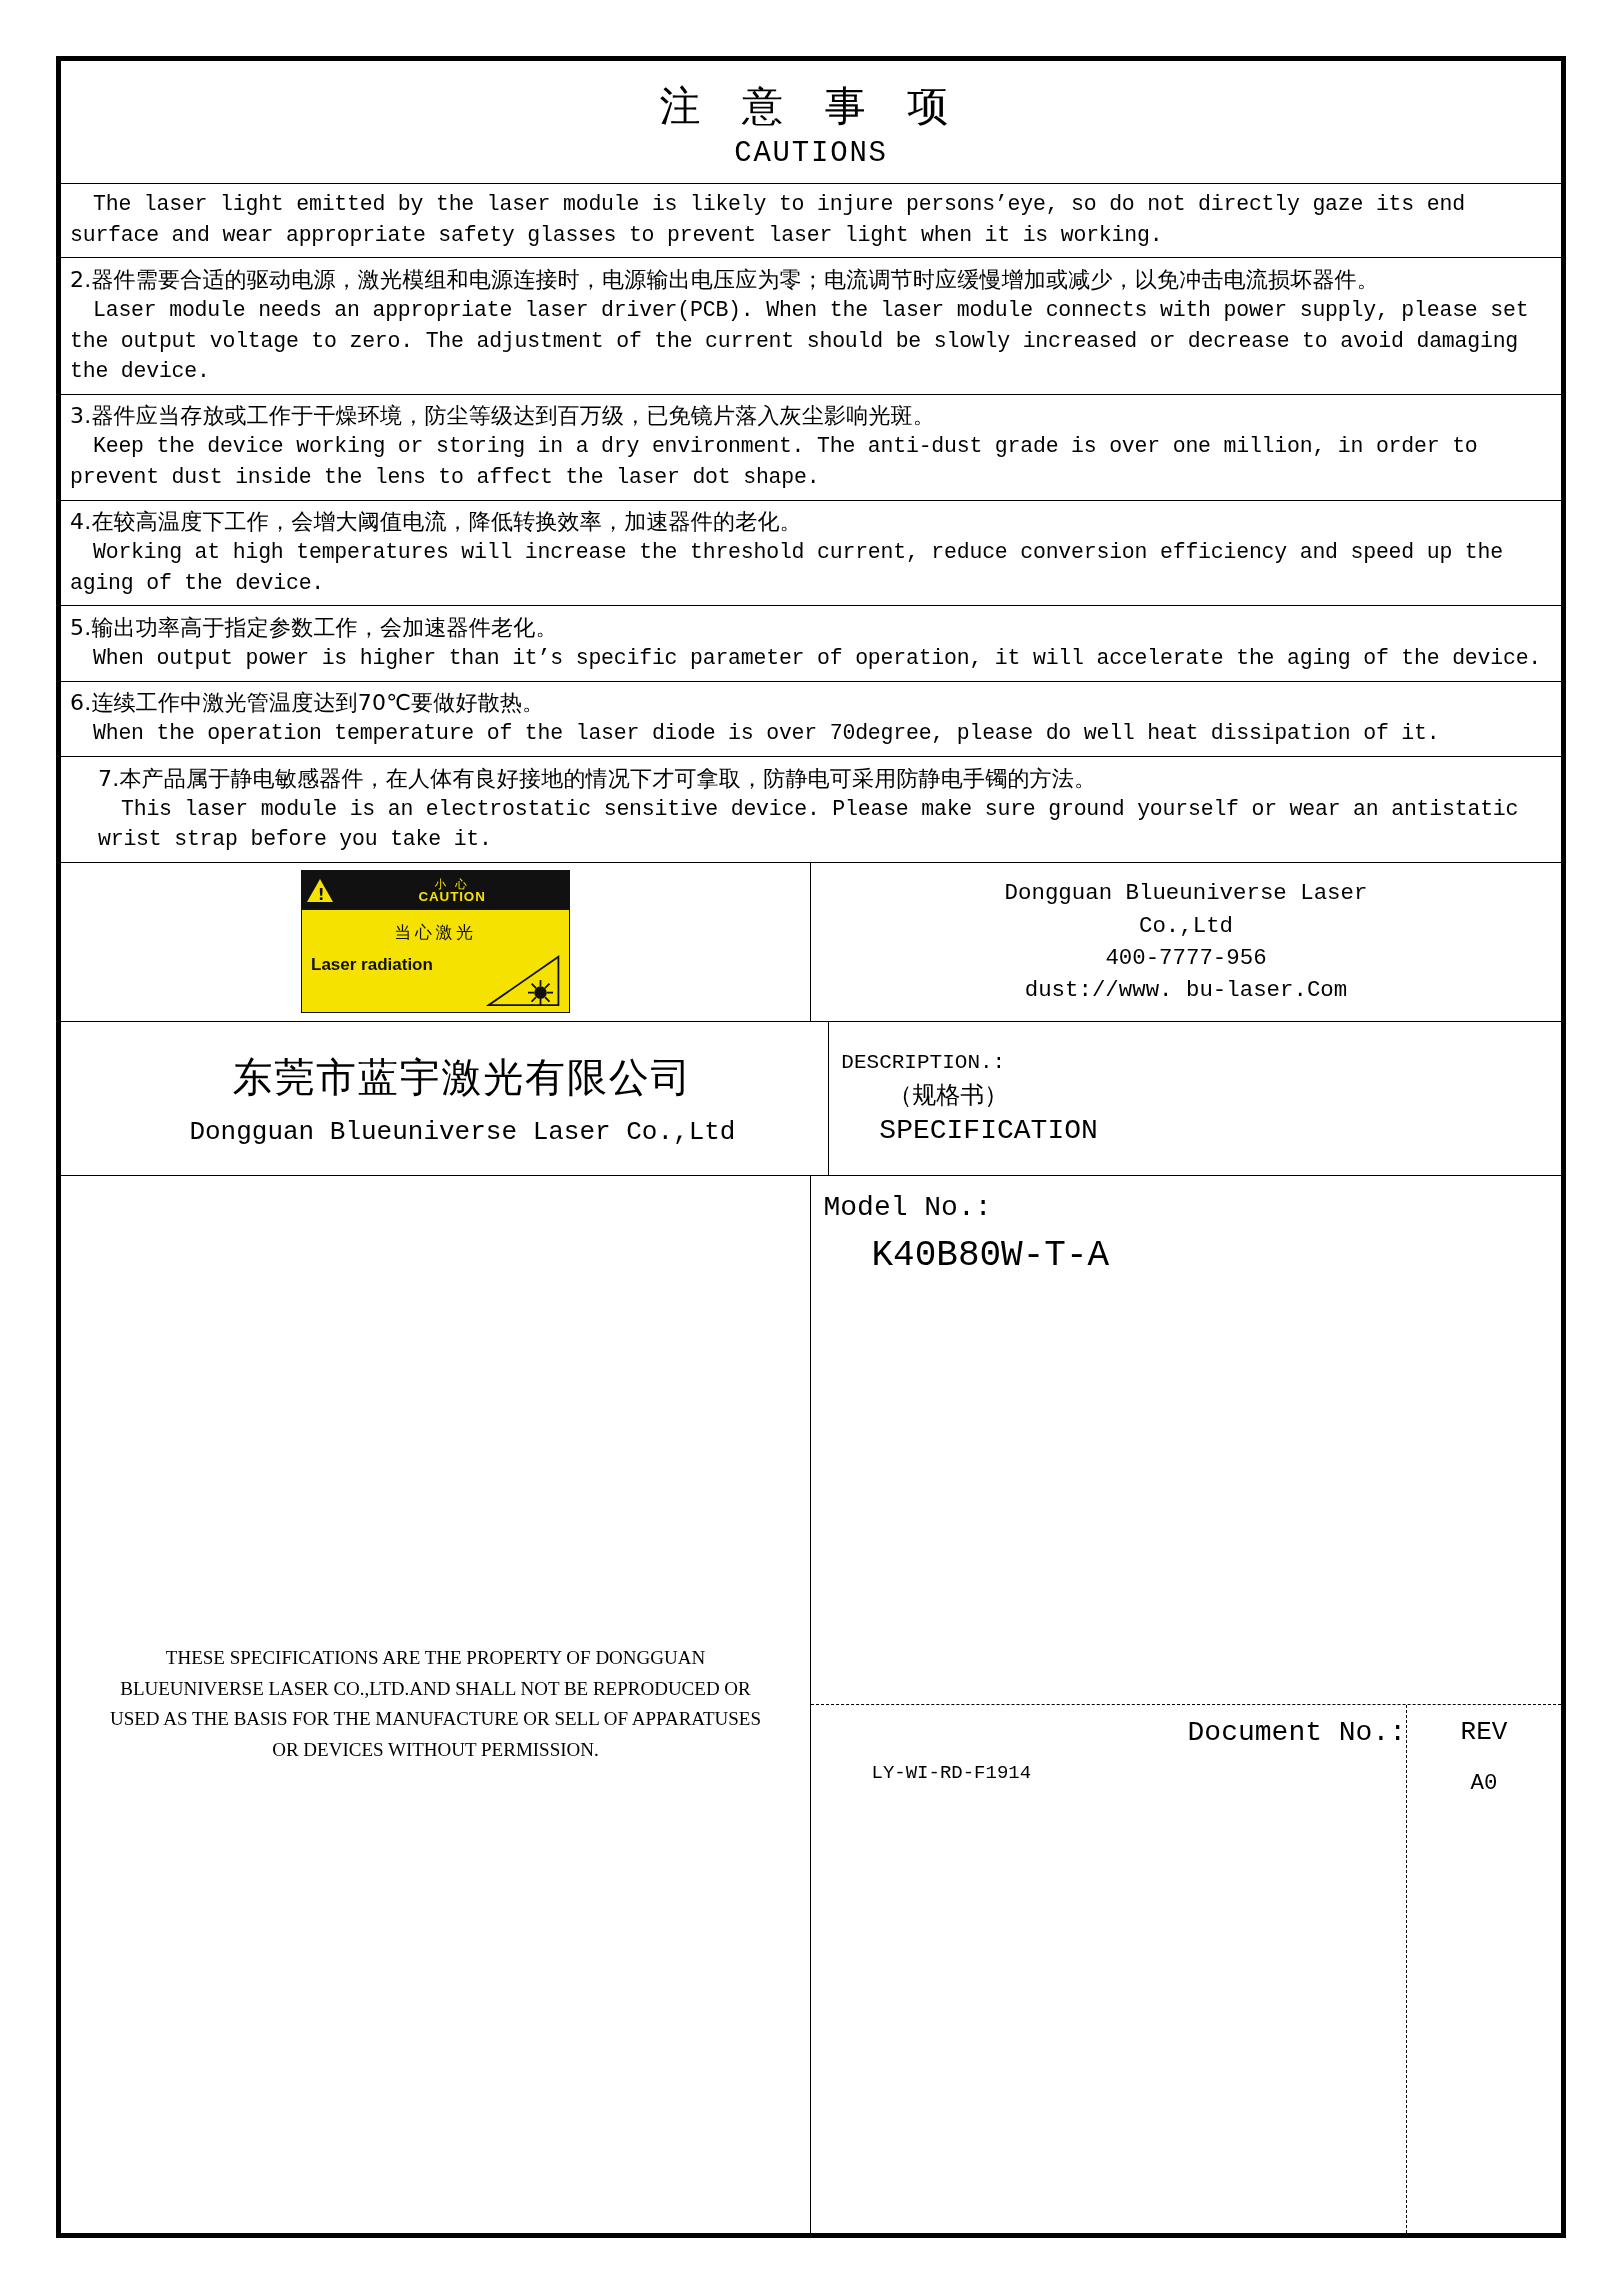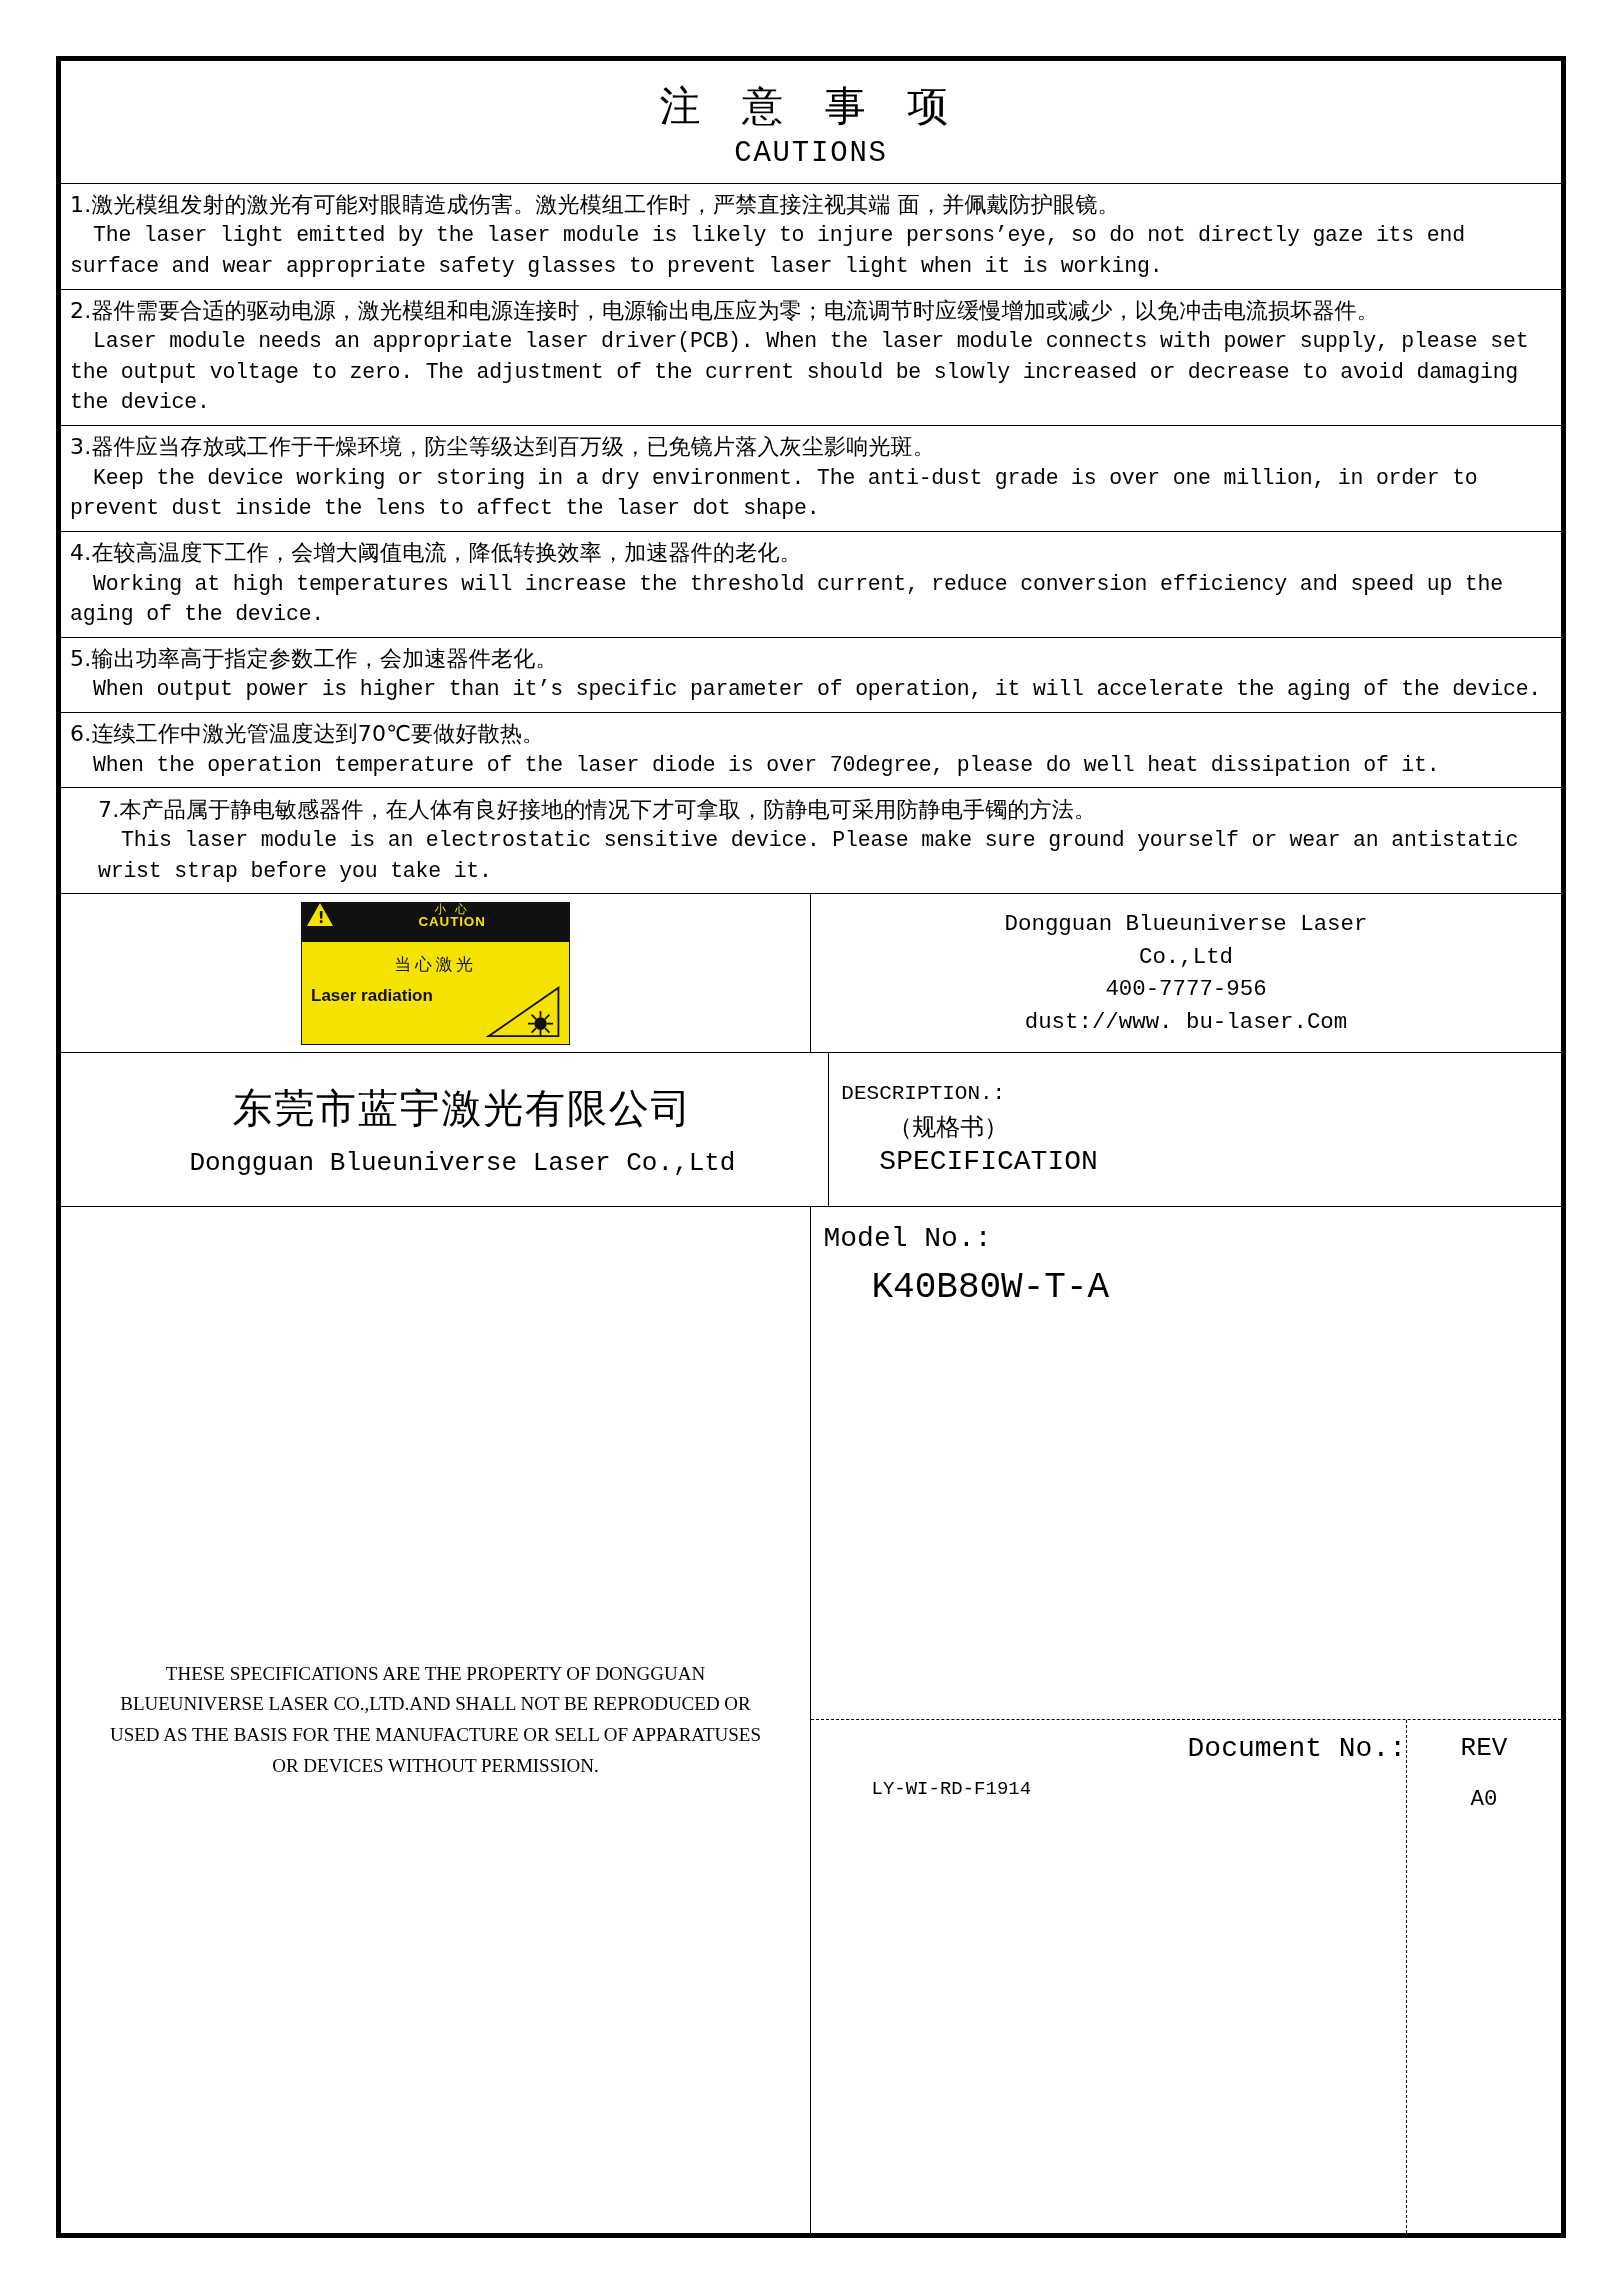--- a/index.html
+++ b/index.html
@@ -125,20 +125,21 @@
     box-sizing: border-box;
     position: relative;
     display: flex;
     flex-direction: column;
   }
   .label-top {
     height: 39px;
     background: #111;
     color: #f5e200;
     display: flex;
+    align-items: center;
     box-sizing: border-box;
     padding: 0 5.4px;
   }
   .warn-tri {
     width: 0; height: 0;
     border-left: 13.4px solid transparent;
     border-right: 13.4px solid transparent;
     border-bottom: 23px solid #f5e200;
     position: relative;
     margin-right: 7.2px;
@@ -309,21 +310,20 @@
     <div class="inner-frame">
 
       <div class="title-block">
         <div class="title-cn">注 意 事 项</div>
         <div class="title-en">CAUTIONS</div>
       </div>
 
       <div class="cautions">
 
         <div class="caution-item">
-          <div class="cn-line">1.激光模组发射的激光有可能对眼睛造成伤害。激光模组工作时，严禁直接注视其端 面，并佩戴防护眼镜。</div>
           <div class="en-line">The laser light emitted by the laser module is likely to injure persons’eye, so do not directly gaze its end surface and wear appropriate safety glasses to prevent laser light when it is working.</div>
         </div>
 
         <div class="caution-item">
           <div class="cn-line">2.器件需要合适的驱动电源，激光模组和电源连接时，电源输出电压应为零；电流调节时应缓慢增加或减少，以免冲击电流损坏器件。</div>
           <div class="en-line">Laser module needs an appropriate laser driver(PCB). When the laser module connects with power supply, please set the output voltage to zero.  The adjustment of the current should be slowly increased or decrease to avoid damaging the device.</div>
         </div>
 
         <div class="caution-item">
           <div class="cn-line">3.器件应当存放或工作于干燥环境，防尘等级达到百万级，已免镜片落入灰尘影响光斑。</div>

